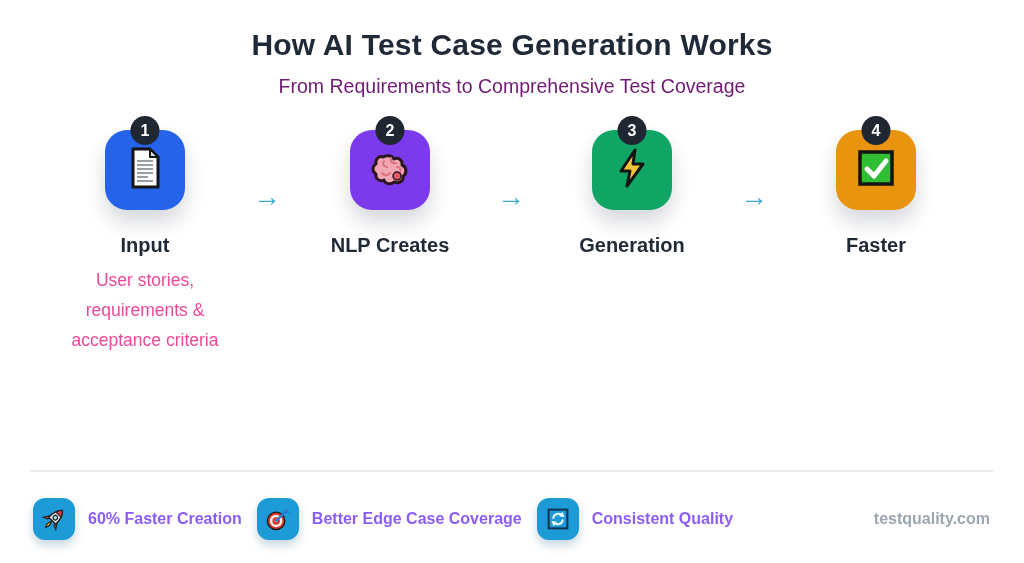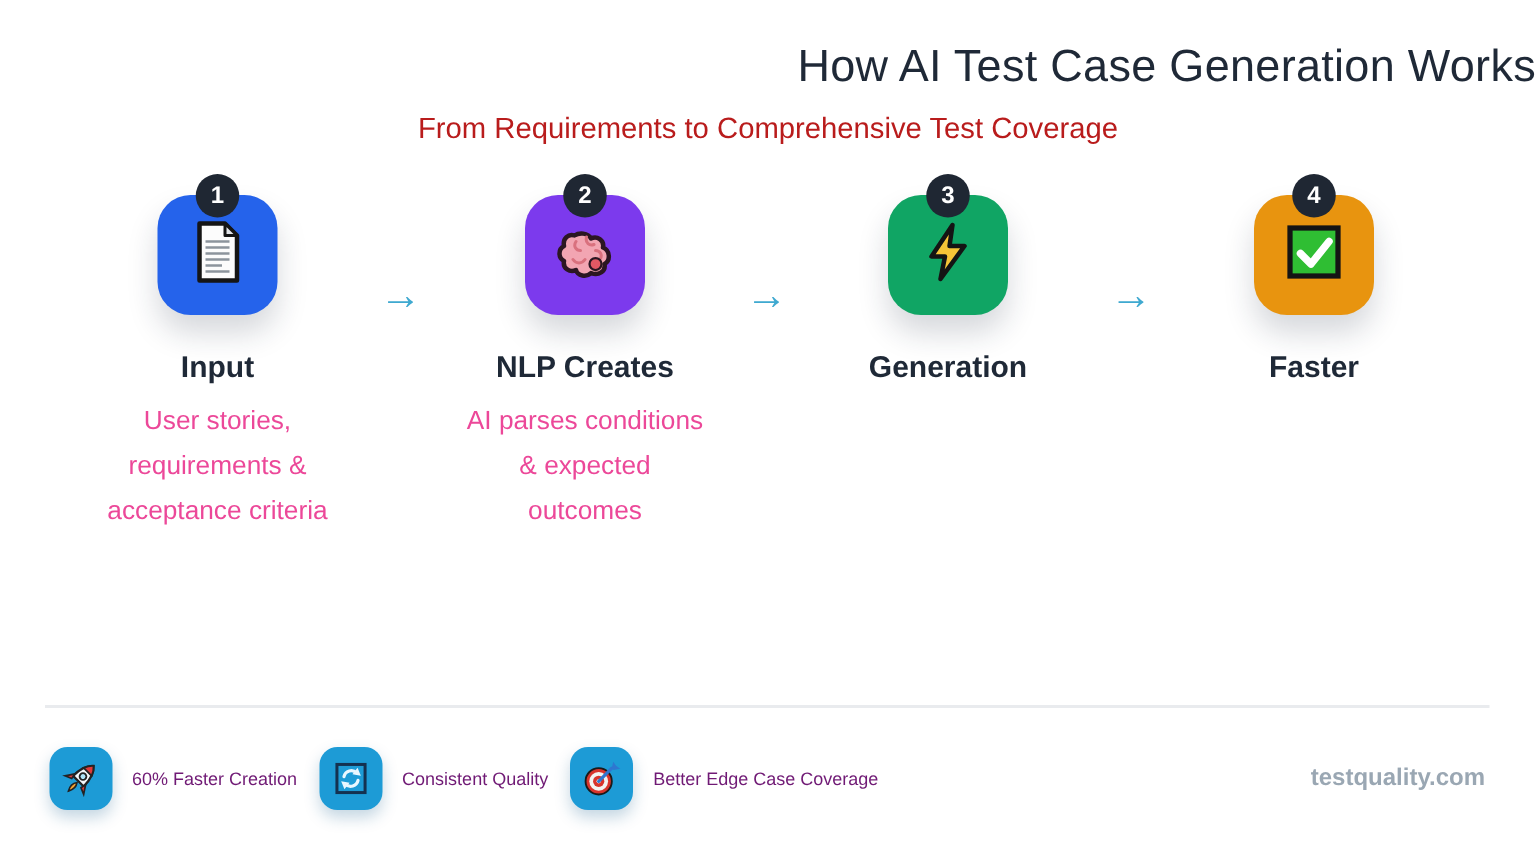--- a/index.html
+++ b/index.html
@@ -1,26 +1,26 @@
 <!DOCTYPE html>
 <html><head>
 <meta charset="utf-8">
 <style>
   html,body { margin:0; padding:0; background:#ffffff; }
   .canvas {
     position:relative; width:1024px; height:563px; background:#ffffff;
     font-family:"Liberation Sans", sans-serif; overflow:hidden;
   }
   .title {
-    position:absolute; top:28px; left:0; width:100%; text-align:right;
-    font-size:30px; font-weight:400; color:#1F2937; letter-spacing:.2px;
+    position:absolute; top:28px; left:0; width:100%; text-align:center;
+    font-size:30px; font-weight:700; color:#1F2937; letter-spacing:.2px;
   }
   .subtitle {
     position:absolute; top:75px; left:0; width:100%; text-align:center;
-    font-size:19.5px; color:#b91c1c;
+    font-size:19.5px; color:#701a75;
   }
   .step { position:absolute; top:130px; width:230px; text-align:center; }
   .step-0 { left:30px; } .step-1 { left:275px; } .step-2 { left:517px; } .step-3 { left:761px; }
   .tile {
     position:relative; width:80px; height:80px; border-radius:22px; margin:0 auto;
     display:flex; align-items:center; justify-content:center;
     box-shadow:0 12px 20px rgba(30,41,59,.18);
   }
   .tile-input    { background:#2563EB; }
   .tile-nlp      { background:#7C3AED; }
@@ -46,21 +46,21 @@
   .footer {
     position:absolute; top:497px; left:33px; right:34px; height:44px;
     display:flex; align-items:center;
   }
   .fgroup { display:flex; align-items:center; gap:13px; margin-right:15px; }
   .ftile {
     width:42px; height:42px; border-radius:12px; background:#1D9BD6;
     display:flex; align-items:center; justify-content:center;
     box-shadow:0 5px 10px rgba(20,90,140,.25);
   }
-  .flabel { font-size:12px; font-weight:400; color:#701a75; white-space:nowrap; }
+  .flabel { font-size:16px; font-weight:700; color:#8b5cf6; white-space:nowrap; }
   .website { margin-left:auto; font-size:16px; font-weight:600; color:#9AA7B3; }
 </style>
 </head>
 <body>
 
 <div class="canvas">
 
   <div class="title">How AI Test Case Generation Works</div>
   <div class="subtitle">From Requirements to Comprehensive Test Coverage</div>
 
@@ -95,23 +95,20 @@
       <div class="badge">2</div>
       <span>
         <svg width="46" height="46" viewBox="0 0 46 46">
           <path d="M16 12 c-4 -1.5 -8 2 -7 7 c-4 2 -4 8 0 10 c-1 5 4 8 8 6 c1 4 7 5 10 2 c5 2 10 -1 9 -6 c4 -2 4 -9 -1 -11 c1 -5 -4 -8 -8 -6 c-2 -4 -8 -4 -11 -2 z" fill="#F2A5B2" stroke="#2B1622" stroke-width="3" stroke-linejoin="round"></path>
           <path d="M17 16 c-2 3 0 6 3 6 m4 -9 c-1 4 2 6 5 5 m-14 10 c2 3 6 3 8 0 m7 -6 c3 0 5 3 3 6" fill="none" stroke="#D9717E" stroke-width="2" stroke-linecap="round"></path>
           <circle cx="30" cy="31" r="4" fill="#E25864" stroke="#2B1622" stroke-width="1.5"></circle>
         </svg>
       </span>
     </div>
     <div class="step-title">NLP Creates</div>
-    <div class="step-desc">AI parses conditions
-&amp; expected
-outcomes</div>
   </div>
 
   <div class="flow-arrow arrow-1">→</div>
 
   <div class="step step-2">
     <div class="tile tile-gen">
       <div class="badge">3</div>
       <span>
         <svg width="46" height="46" viewBox="0 0 46 46">
           <polygon points="26,5 12,26 21,26 18,41 34,19 24,19" fill="#F6C437" stroke="#141414" stroke-width="3" stroke-linejoin="round"></polygon>
@@ -152,40 +149,40 @@
             <path d="M24 30 c3 4 3 8 0 13 c-3 -5 -3 -9 0 -13 z" fill="#F2A131" stroke="#232323" stroke-width="1.8"></path>
           </g>
         </svg>
       </div>
       <div class="flabel">60% Faster Creation</div>
     </div>
 
     <div class="fgroup">
       <div class="ftile">
         <svg width="30" height="30" viewBox="0 0 48 48">
-          <rect x="9" y="9" width="30" height="30" fill="none" stroke="#143150" stroke-width="3.2"></rect>
-          <path d="M16.5 22 a8 8 0 0 1 13.5 -4" fill="none" stroke="#E9F7FF" stroke-width="3.4" stroke-linecap="round"></path>
-          <polygon points="31,12.5 34.5,21 25.5,19.5" fill="#E9F7FF"></polygon>
-          <path d="M31.5 26 a8 8 0 0 1 -13.5 4" fill="none" stroke="#E9F7FF" stroke-width="3.4" stroke-linecap="round"></path>
-          <polygon points="17,35.5 13.5,27 22.5,28.5" fill="#E9F7FF"></polygon>
-        </svg>
-      </div>
-      <div class="flabel">Consistent Quality</div>
-    </div>
-
-    <div class="fgroup">
-      <div class="ftile">
-        <svg width="30" height="30" viewBox="0 0 48 48">
           <circle cx="21" cy="27" r="14" fill="#D8342C" stroke="#1A1A1A" stroke-width="2"></circle>
           <circle cx="21" cy="27" r="10" fill="#F3F3F0"></circle>
           <circle cx="21" cy="27" r="6" fill="#D8342C"></circle>
           <circle cx="21" cy="27" r="2.3" fill="#F3F3F0"></circle>
           <line x1="21" y1="27" x2="35" y2="13" stroke="#2E77D0" stroke-width="3.5" stroke-linecap="round"></line>
           <path d="M35 13 l1.5 -7 3 4.5 4.5 3 -7 1.5 z" fill="#2E77D0"></path>
         </svg>
       </div>
       <div class="flabel">Better Edge Case Coverage</div>
     </div>
 
+    <div class="fgroup">
+      <div class="ftile">
+        <svg width="30" height="30" viewBox="0 0 48 48">
+          <rect x="9" y="9" width="30" height="30" fill="none" stroke="#143150" stroke-width="3.2"></rect>
+          <path d="M16.5 22 a8 8 0 0 1 13.5 -4" fill="none" stroke="#E9F7FF" stroke-width="3.4" stroke-linecap="round"></path>
+          <polygon points="31,12.5 34.5,21 25.5,19.5" fill="#E9F7FF"></polygon>
+          <path d="M31.5 26 a8 8 0 0 1 -13.5 4" fill="none" stroke="#E9F7FF" stroke-width="3.4" stroke-linecap="round"></path>
+          <polygon points="17,35.5 13.5,27 22.5,28.5" fill="#E9F7FF"></polygon>
+        </svg>
+      </div>
+      <div class="flabel">Consistent Quality</div>
+    </div>
+
     <div class="website">testquality.com</div>
   </div>
 
 </div>
 
 </body></html>

